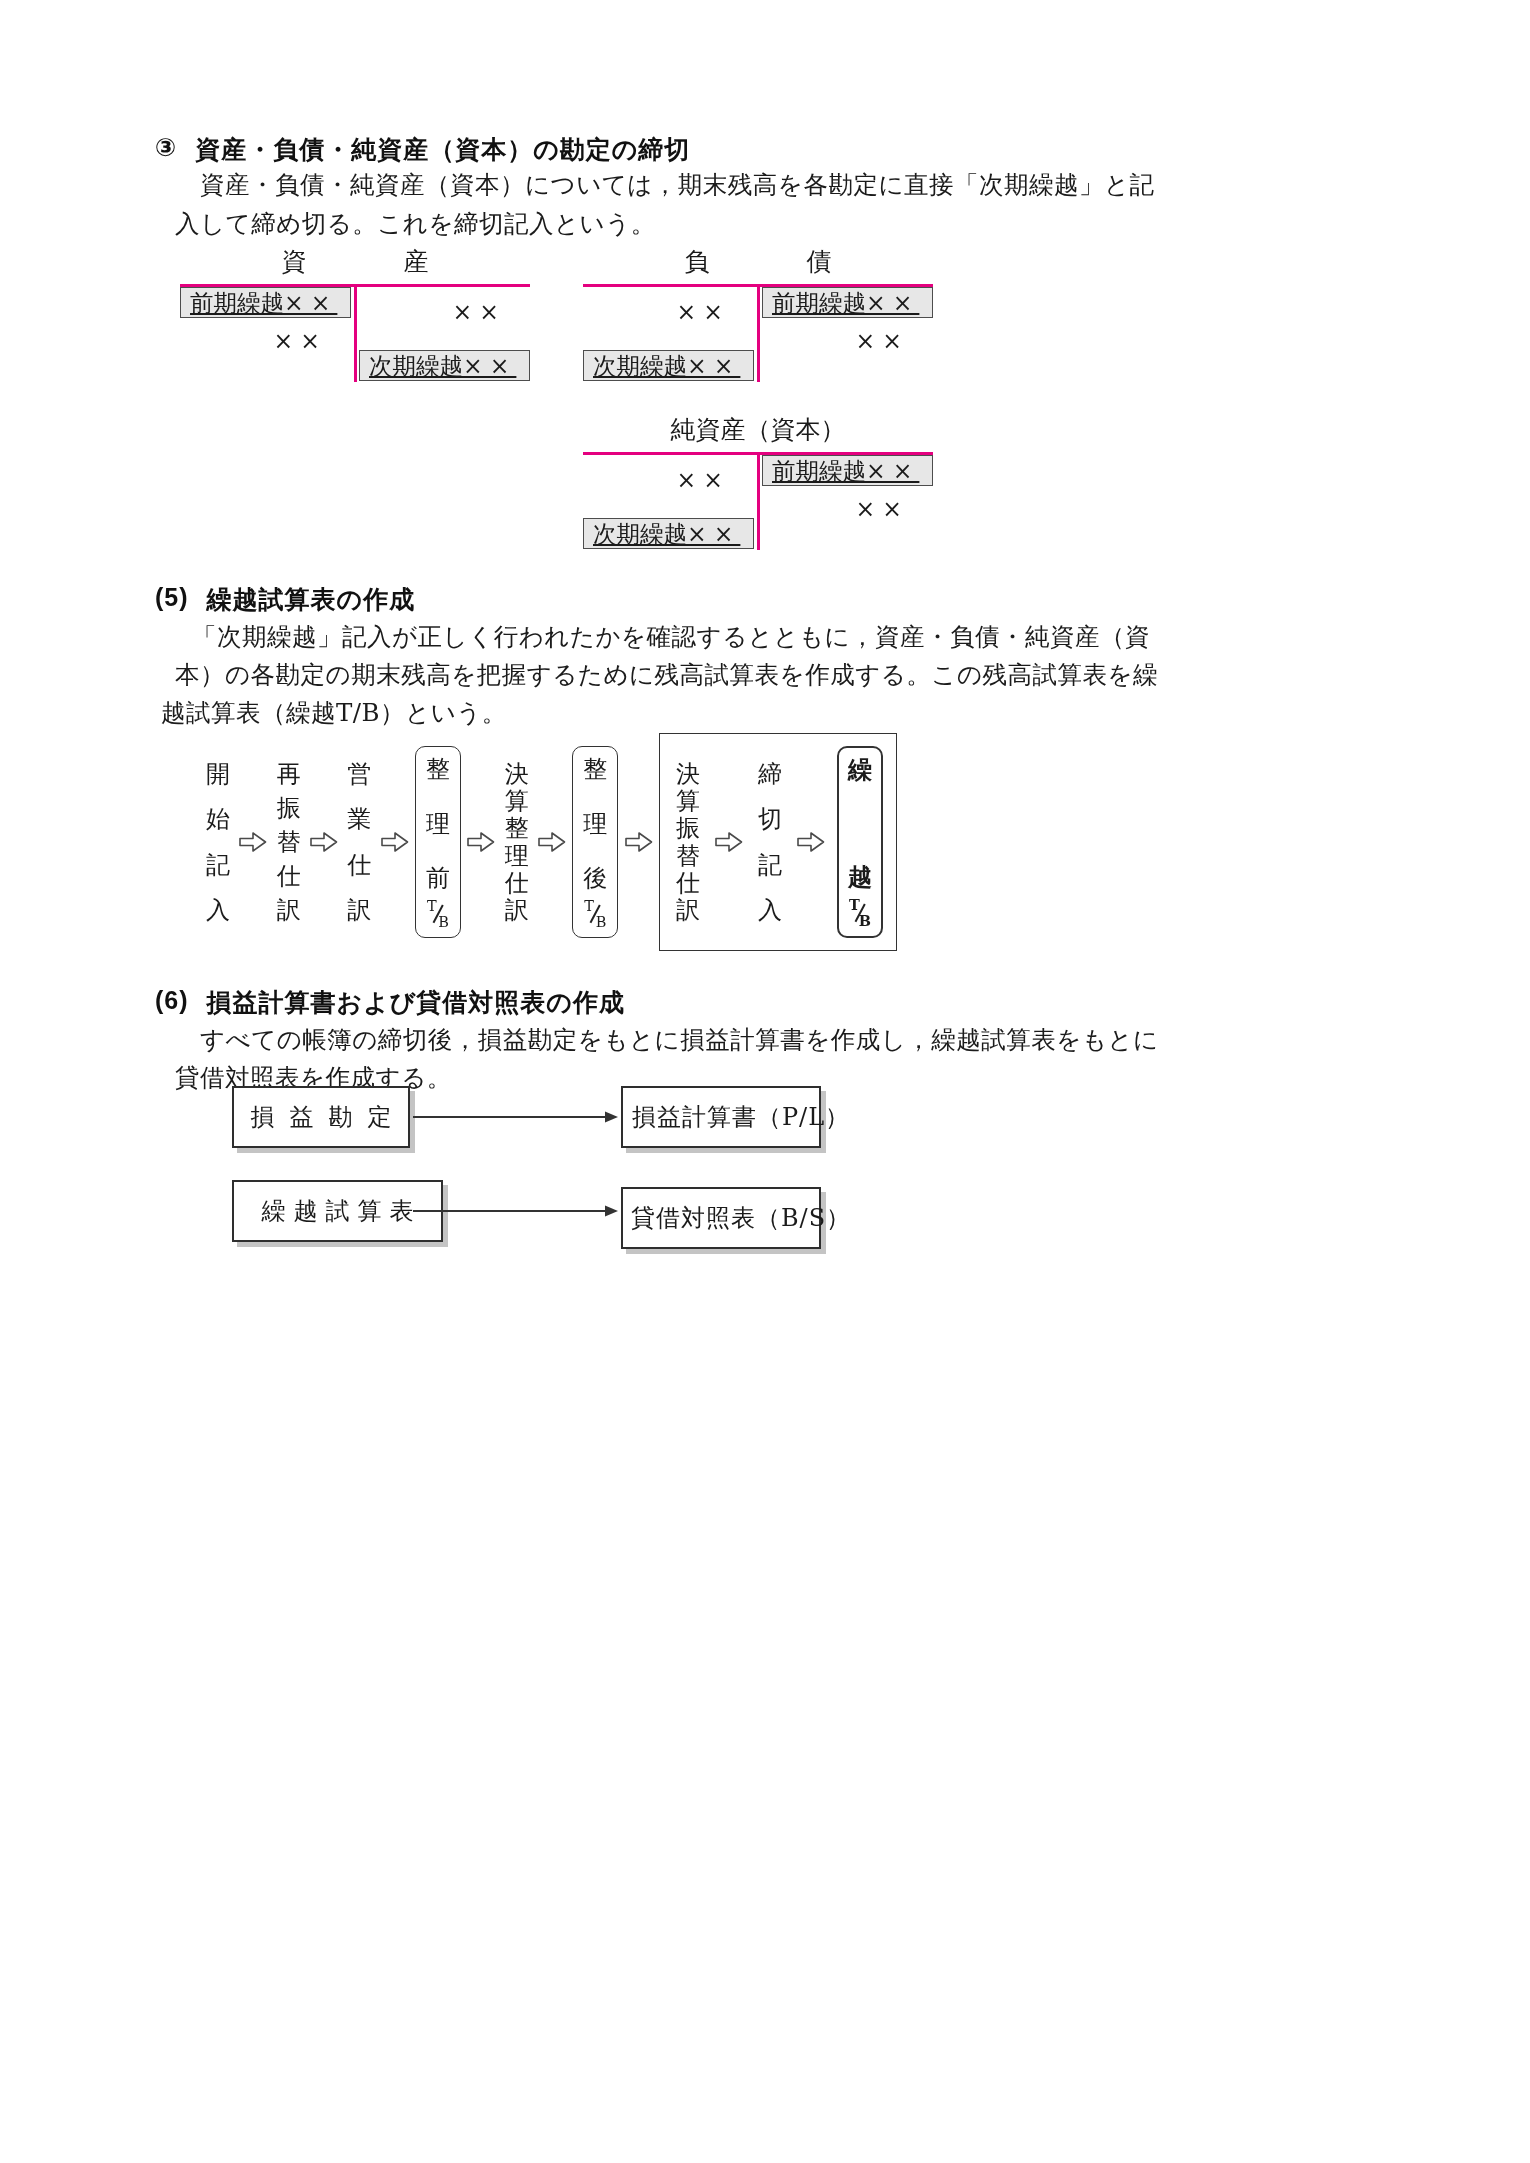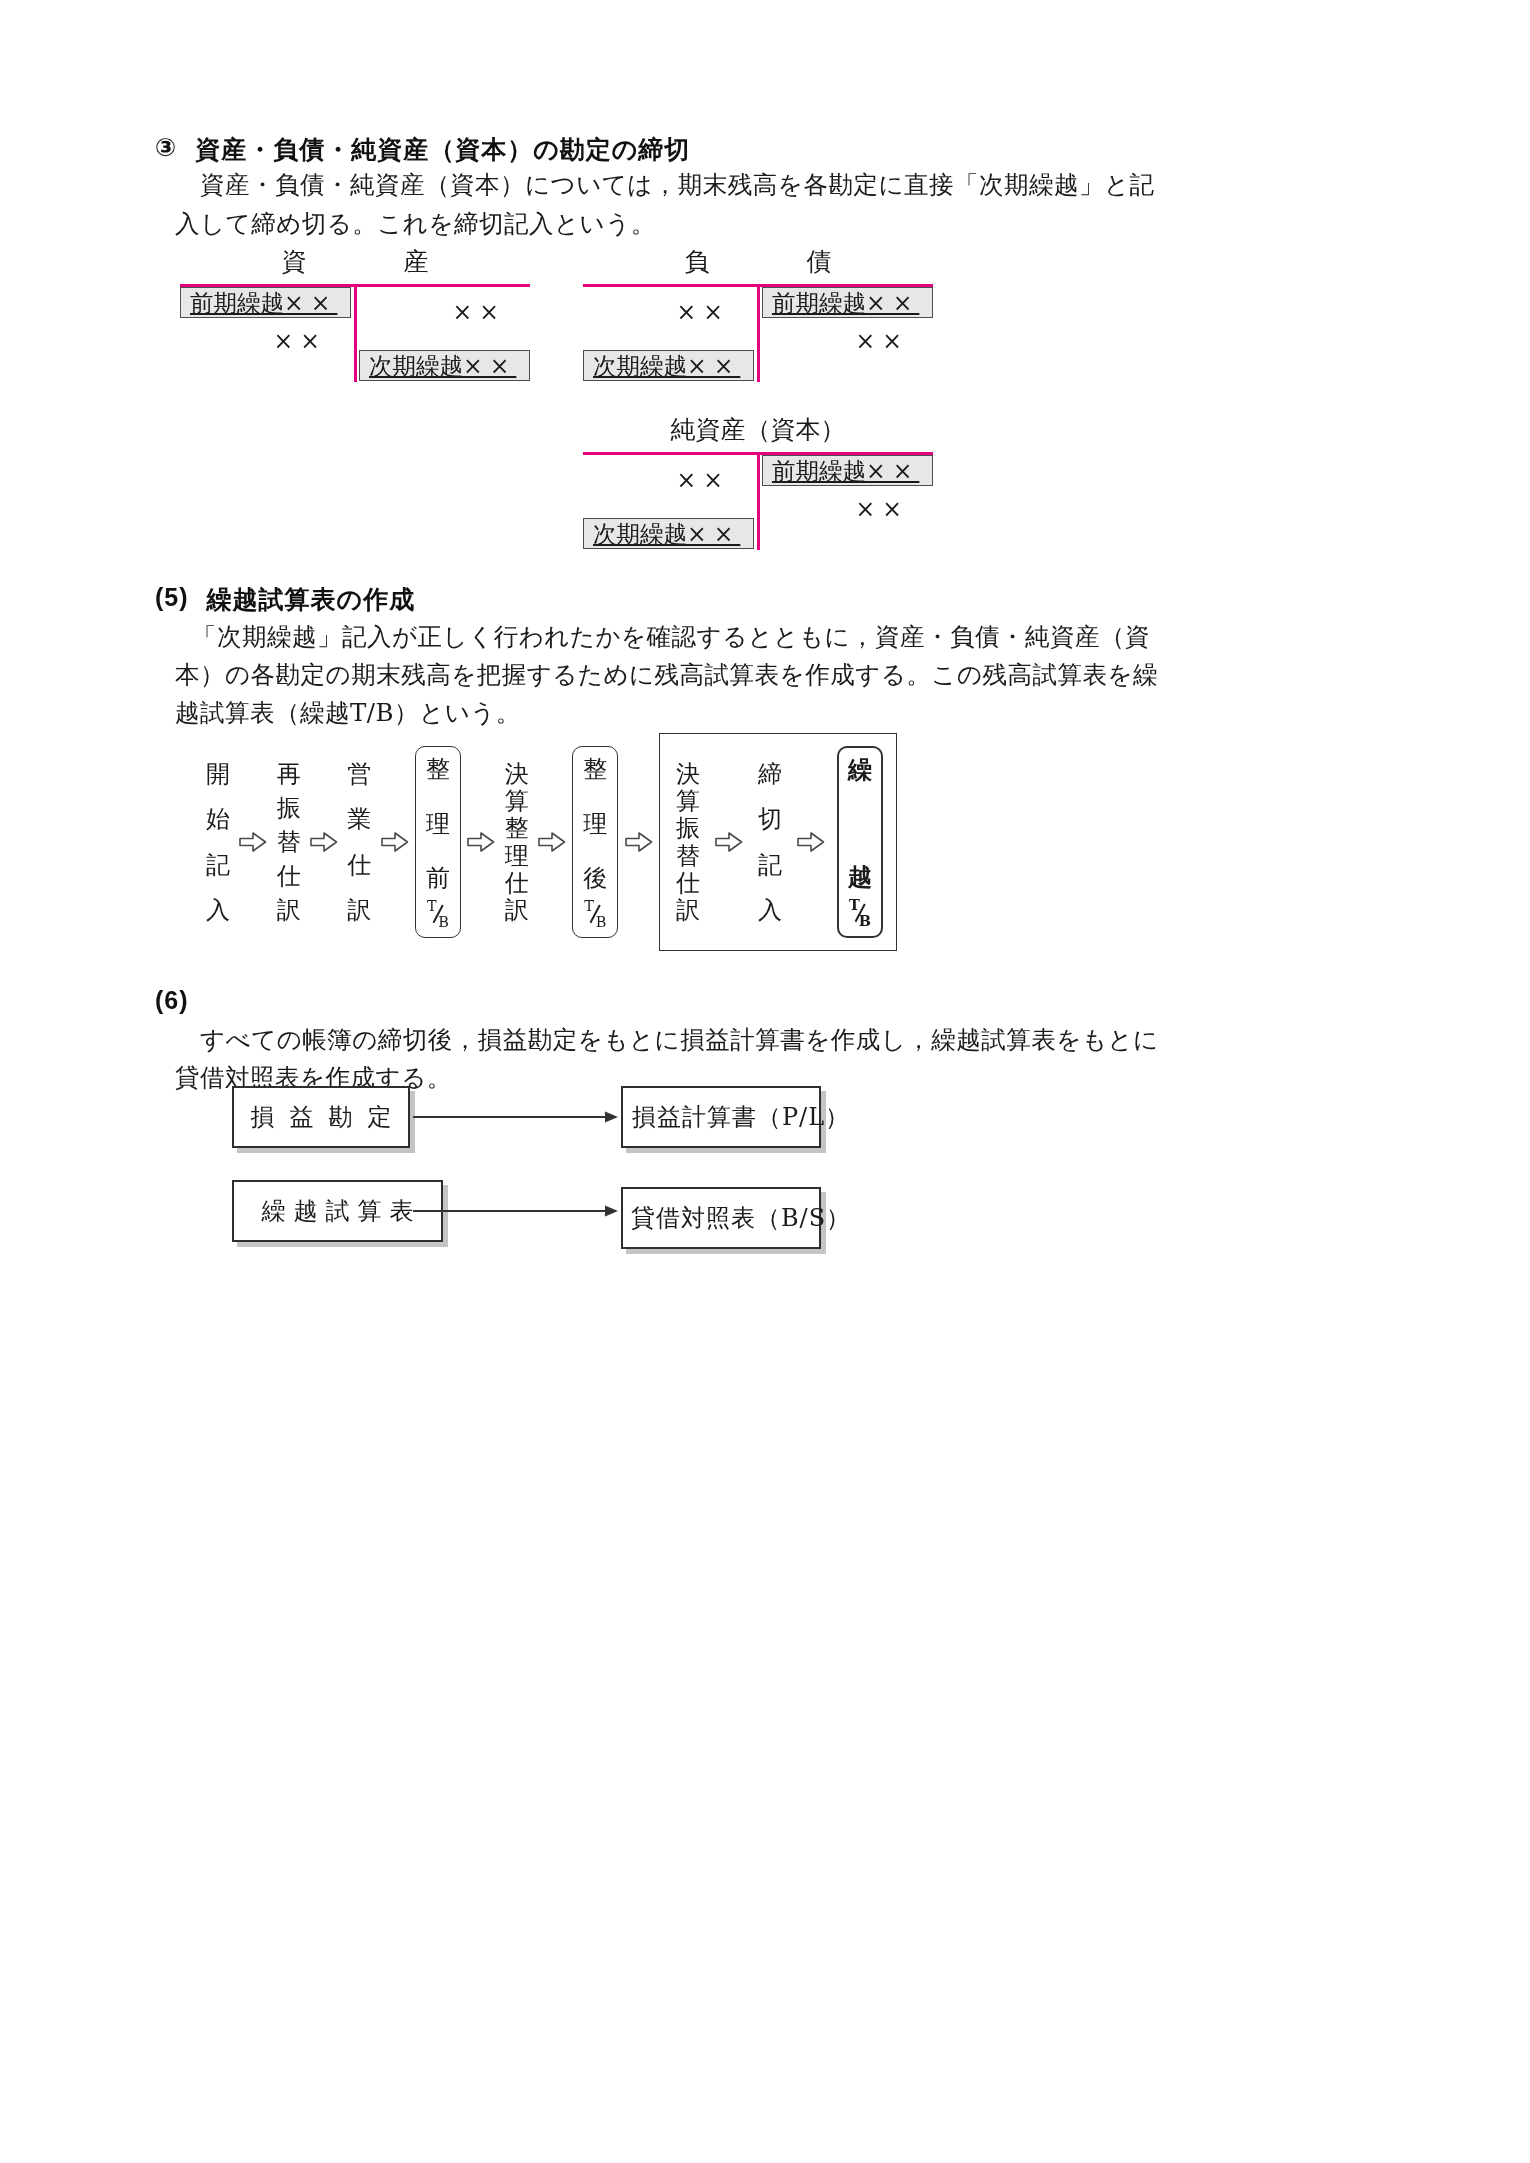--- a/index.html
+++ b/index.html
@@ -127,21 +127,21 @@
       </div>
     </div>
   </div>
 
   <div class="abs h2" style="left:155px;top:583px;">
     <span>(5)</span>
     <span>繰越試算表の作成</span>
   </div>
   <p class="abs body-text" style="left:175px;top:658px;">本）の各勘定の期末残高を把握するために残高試算表を作成する。この残高試算表を繰</p>
   <p class="abs body-text" style="left:192px;top:620px;">「次期繰越」記入が正しく行われたかを確認するとともに，資産・負債・純資産（資</p>
-  <p class="abs body-text" style="left:175px;top:696px;text-align:center;">越試算表（繰越T/B）という。</p>
+  <p class="abs body-text" style="left:161px;top:696px;text-align:center;">越試算表（繰越T/B）という。</p>
 
   <div class="flow" style="left:203px;top:730px;width:694px;height:224px;">
 
     <div class="vtext">
         <span>開</span>
         <span>始</span>
         <span>記</span>
         <span>入</span>
       </div>
 
@@ -253,20 +253,21 @@
           <span class="t">T</span>
           <span class="slash"></span>
           <span class="b">B</span>
         </div>
       </div>
     </div>
   </div>
 
   <div class="abs h2" style="left:155px;top:986px;">
     <span>(6)</span>
+    <span>損益計算書および貸借対照表の作成</span>
   </div>
   <p class="abs body-text" style="left:200px;top:1023px;">すべての帳簿の締切後，損益勘定をもとに損益計算書を作成し，繰越試算表をもとに</p>
   <p class="abs body-text" style="left:175px;top:1061px;">貸借対照表を作成する。</p>
 
   <div class="stmt-box sp15" style="left:232px;top:1086px;width:178px;height:62px;">
     <span>損益勘定</span>
   </div>
   <svg class="abs" style="left:413px;top:1110px;" width="206" height="14" viewBox="0 0 206 14">
     <line x1="0" y1="7" x2="192" y2="7" stroke="#333" stroke-width="1.8"></line>
     <path d="M192 1.5 L205 7 L192 12.5 Z" fill="#333"></path>

